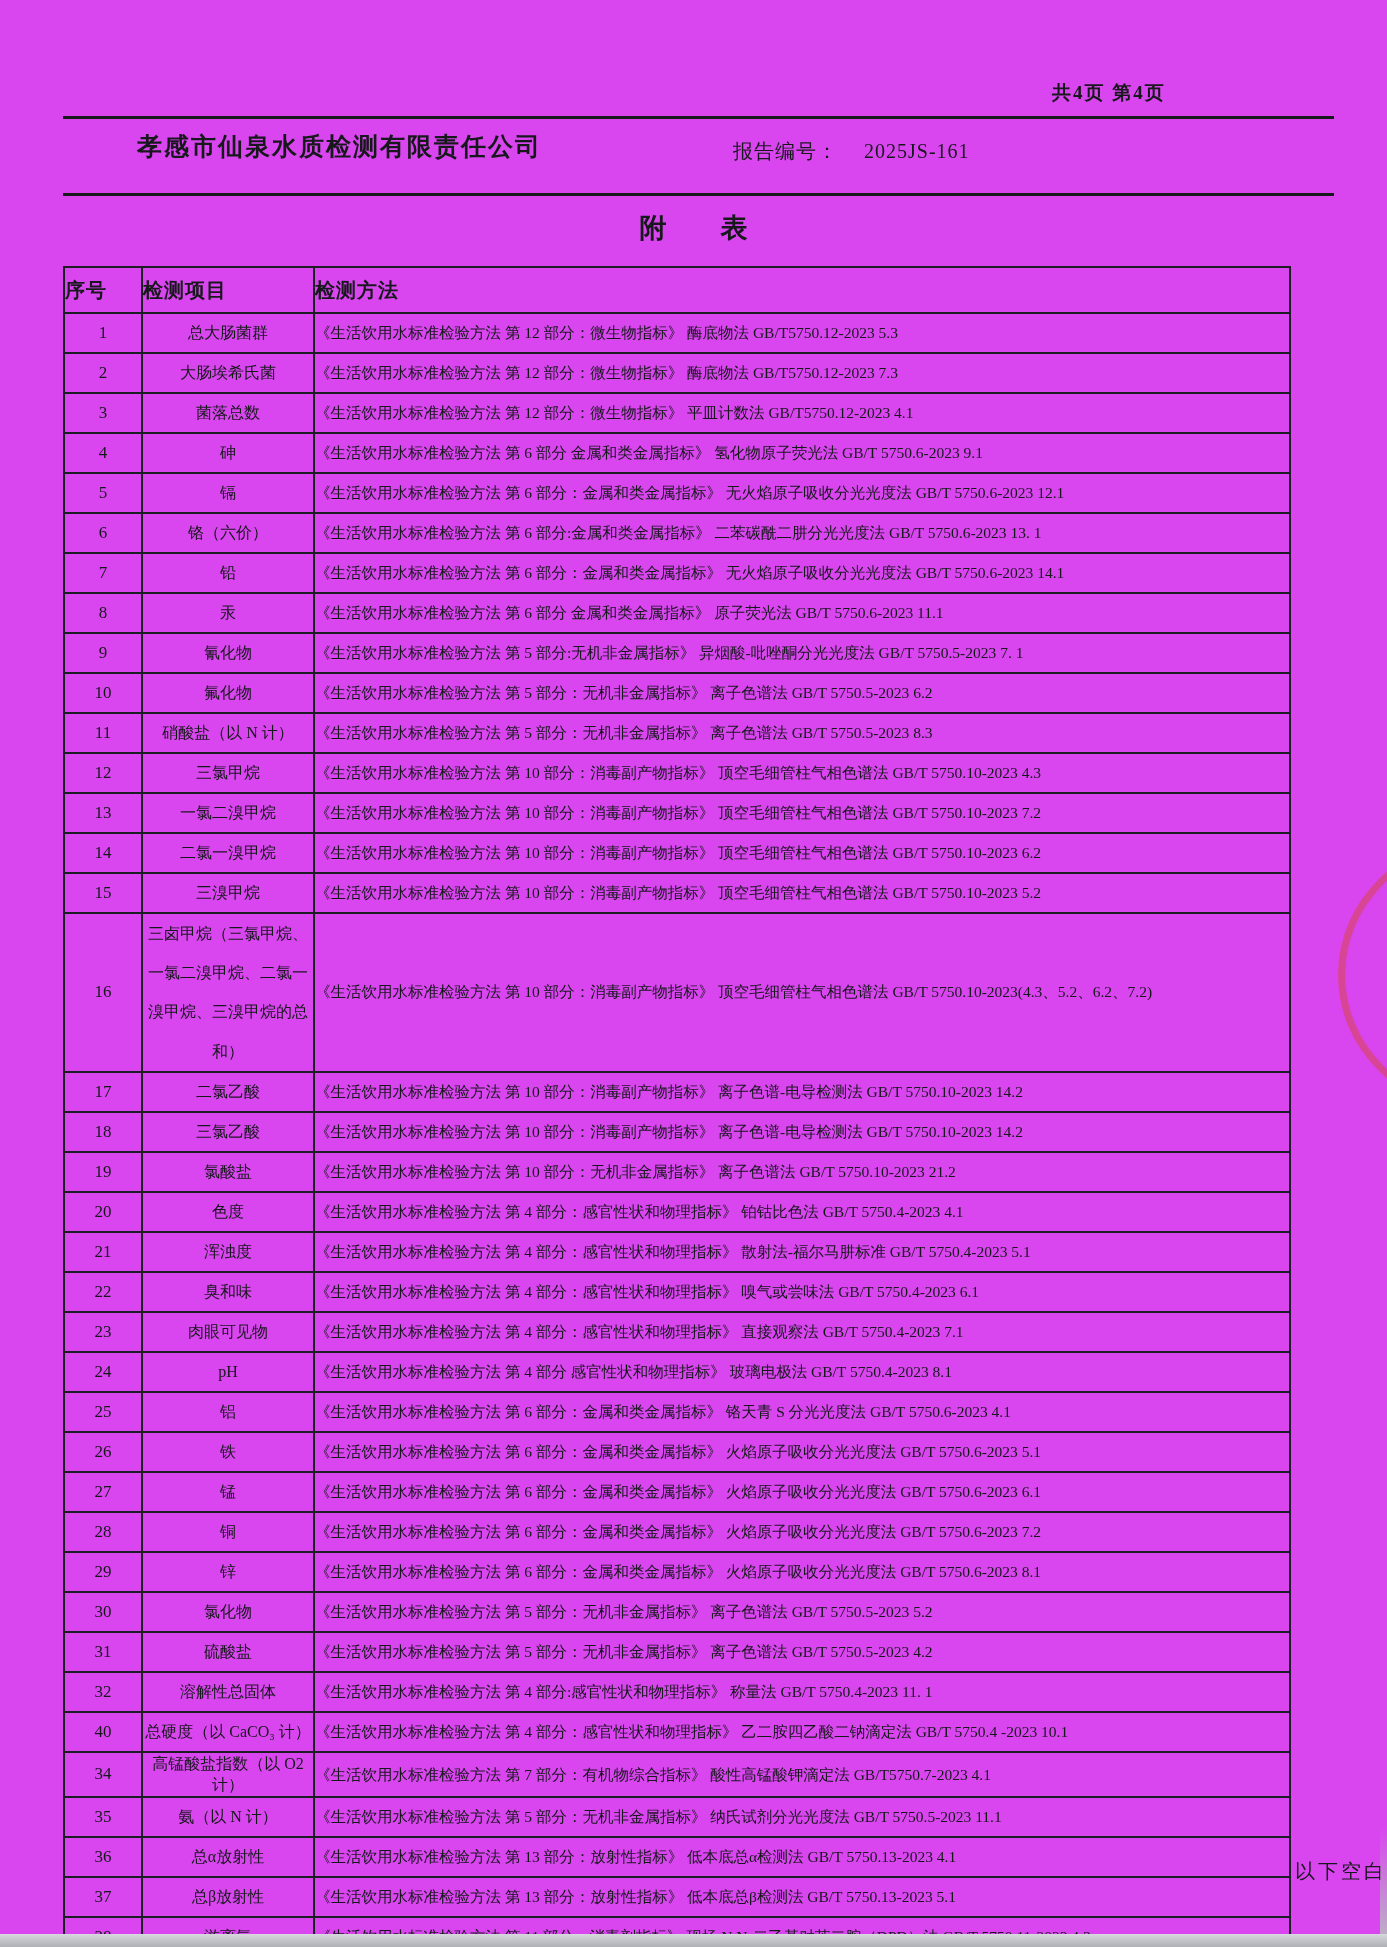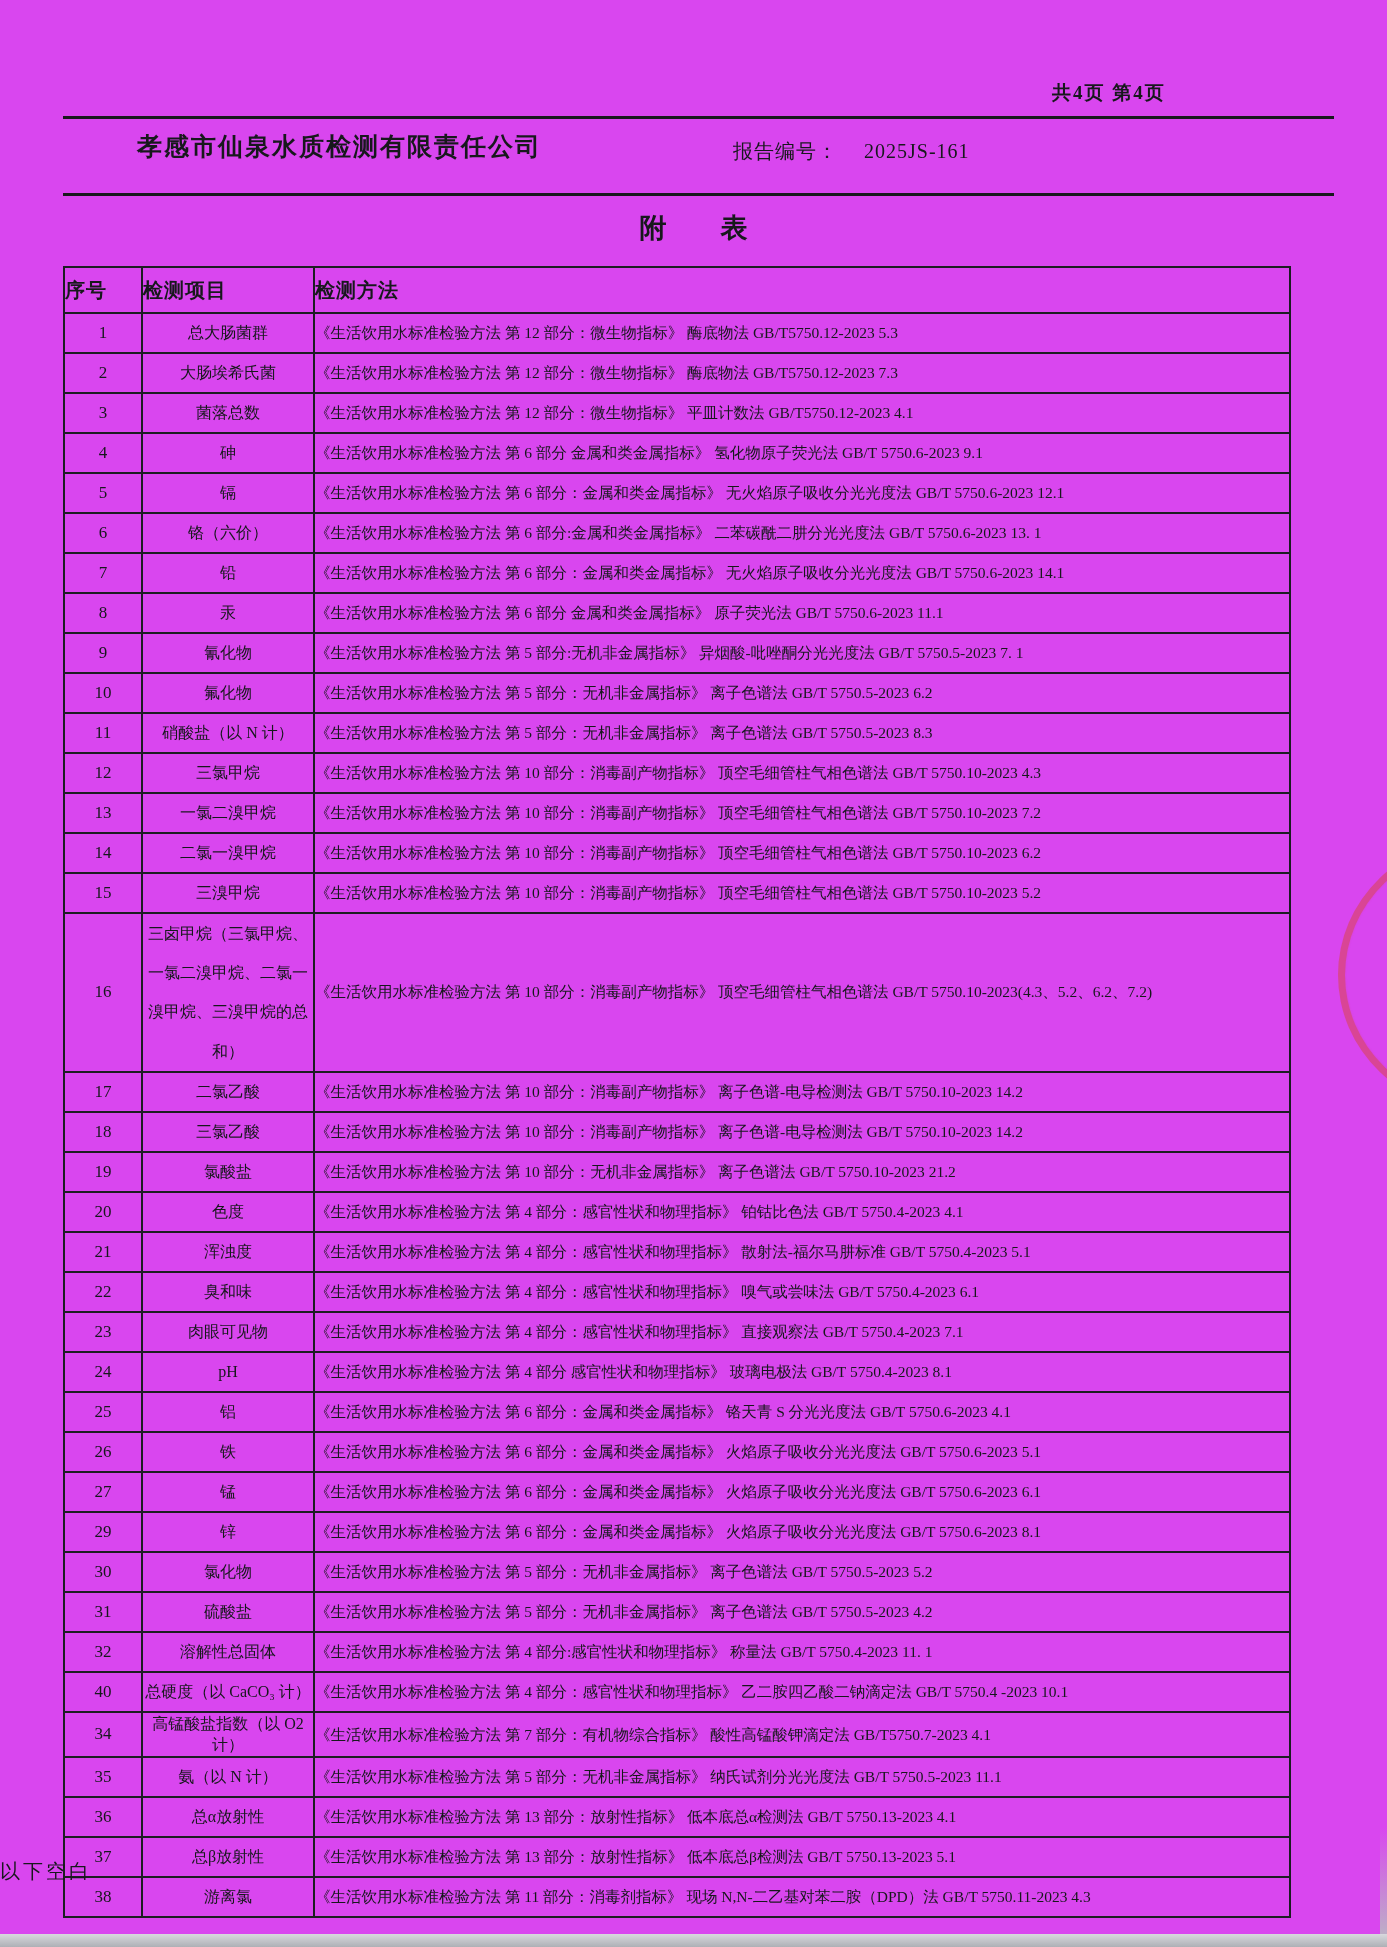--- a/index.html
+++ b/index.html
@@ -58,21 +58,21 @@
   }
   table.methods td{height:38px;}
   td.no-cell{text-align:center;font-size:17px;}
   td.item-cell{text-align:center;font-size:16px;line-height:1.35;padding:2px 6px;}
   td.method-cell{text-align:left;font-size:15.5px;padding:2px 8px 2px 11px;line-height:1.4;}
   tr.tall td{height:122px;}
   tr.tall td.item-cell{line-height:2.45;border-radius:28px;}
   tr.tall td.method-cell{line-height:2.5;}
   .blank-note{
     position:absolute;top:1858px;left:0;width:100%;
-    text-align:left;font-size:20px;letter-spacing:3px;
+    text-align:right;font-size:20px;letter-spacing:3px;
   }
   .stamp-arc{
     position:absolute;top:838px;left:1338px;
     width:270px;height:260px;border-radius:50%;
     border:7px solid rgba(216,70,75,0.55);
     box-shadow:inset 0 0 2px rgba(216,70,75,0.25);
   }
   .scan-edge-bottom{
     position:absolute;left:0;bottom:0;width:100%;height:13px;
     background:linear-gradient(#d8d9de,#aeb0b6);
@@ -244,20 +244,25 @@
           <td class="no-cell">26</td>
           <td class="item-cell">铁</td>
           <td class="method-cell">《生活饮用水标准检验方法 第 6 部分：金属和类金属指标》  火焰原子吸收分光光度法   GB/T 5750.6-2023 5.1</td>
         </tr>
         <tr>
           <td class="no-cell">27</td>
           <td class="item-cell">锰</td>
           <td class="method-cell">《生活饮用水标准检验方法 第 6 部分：金属和类金属指标》  火焰原子吸收分光光度法  GB/T 5750.6-2023 6.1</td>
         </tr>
         <tr>
+          <td class="no-cell">28</td>
+          <td class="item-cell">铜</td>
+          <td class="method-cell">《生活饮用水标准检验方法 第 6 部分：金属和类金属指标》  火焰原子吸收分光光度法  GB/T 5750.6-2023 7.2</td>
+        </tr>
+        <tr>
           <td class="no-cell">29</td>
           <td class="item-cell">锌</td>
           <td class="method-cell">《生活饮用水标准检验方法 第 6 部分：金属和类金属指标》  火焰原子吸收分光光度法  GB/T 5750.6-2023 8.1</td>
         </tr>
         <tr>
           <td class="no-cell">30</td>
           <td class="item-cell">氯化物</td>
           <td class="method-cell">《生活饮用水标准检验方法 第 5 部分：无机非金属指标》  离子色谱法  GB/T 5750.5-2023 5.2</td>
         </tr>
         <tr>

